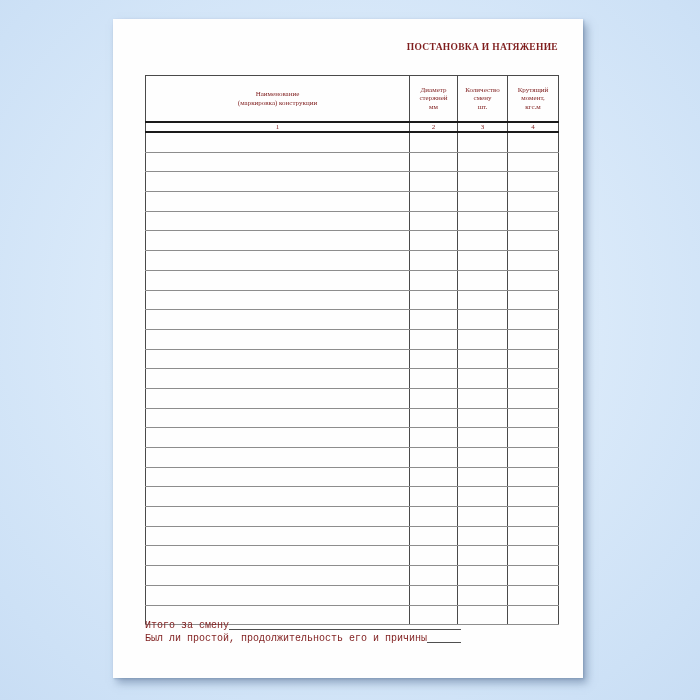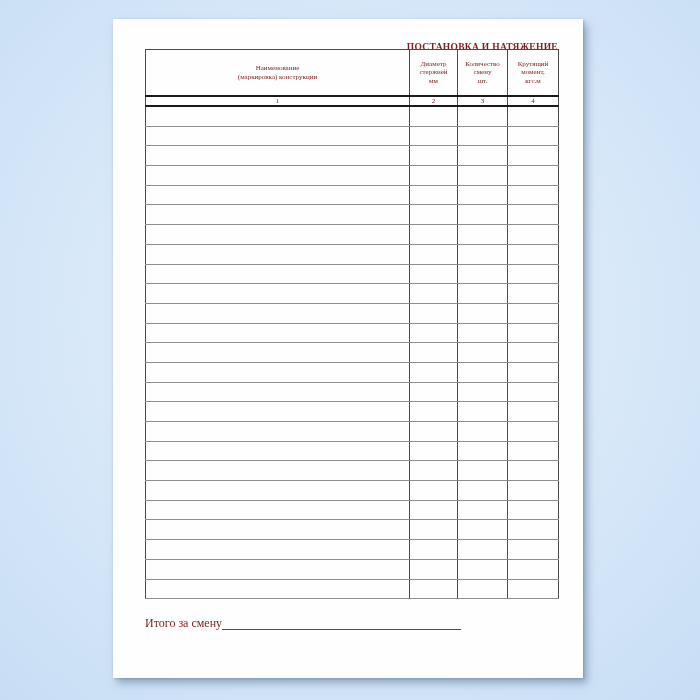--- a/index.html
+++ b/index.html
@@ -31,21 +31,21 @@
     width: 413px;
     text-align: right;
     font-size: 9.5px;
     font-weight: bold;
     letter-spacing: 0.3px;
     white-space: nowrap;
   }
   .form-table {
     position: absolute;
     left: 32px;
-    top: 30px;
+    top: 56px;
     width: 413px;
     border-collapse: collapse;
     table-layout: fixed;
     border: 1.5px solid #3a3a3a;
   }
   .form-table col.c1 { width: 264px; }
   .form-table col.c2 { width: 48px; }
   .form-table col.c3 { width: 50px; }
   .form-table col.c4 { width: 51px; }
   .form-table th,
@@ -74,21 +74,22 @@
     border-top: 1px solid #8d8d8d;
     border-bottom: 1px solid #8d8d8d;
     border-left: 1px solid #4a4a4a;
     border-right: 1px solid #4a4a4a;
   }
   .footer {
     position: absolute;
     left: 32px;
     top: 599px;
     width: 316px;
-    font-size: 12px;
+    font-size: 10px;
+    font-family: Liberation Mono, monospace;
   }
   .footer-line {
     display: flex;
     align-items: flex-end;
     height: 12.8px;
     white-space: nowrap;
   }
   .footer-line .fill-line {
     flex: 1;
     border-bottom: 1px solid #4f4f4f;
@@ -284,16 +285,20 @@
             <td></td>
           </tr>
         </tbody>
     </table>
 
     <div class="footer">
       <div class="footer-line">
         <span>Итого за смену</span>
         <span class="fill-line"></span>
       </div>
+      <div class="footer-line">
+        <span>Был ли простой, продолжительность его и причины</span>
+        <span class="fill-line"></span>
+      </div>
     </div>
 
   </div>
 </div>
 
 </body></html>

